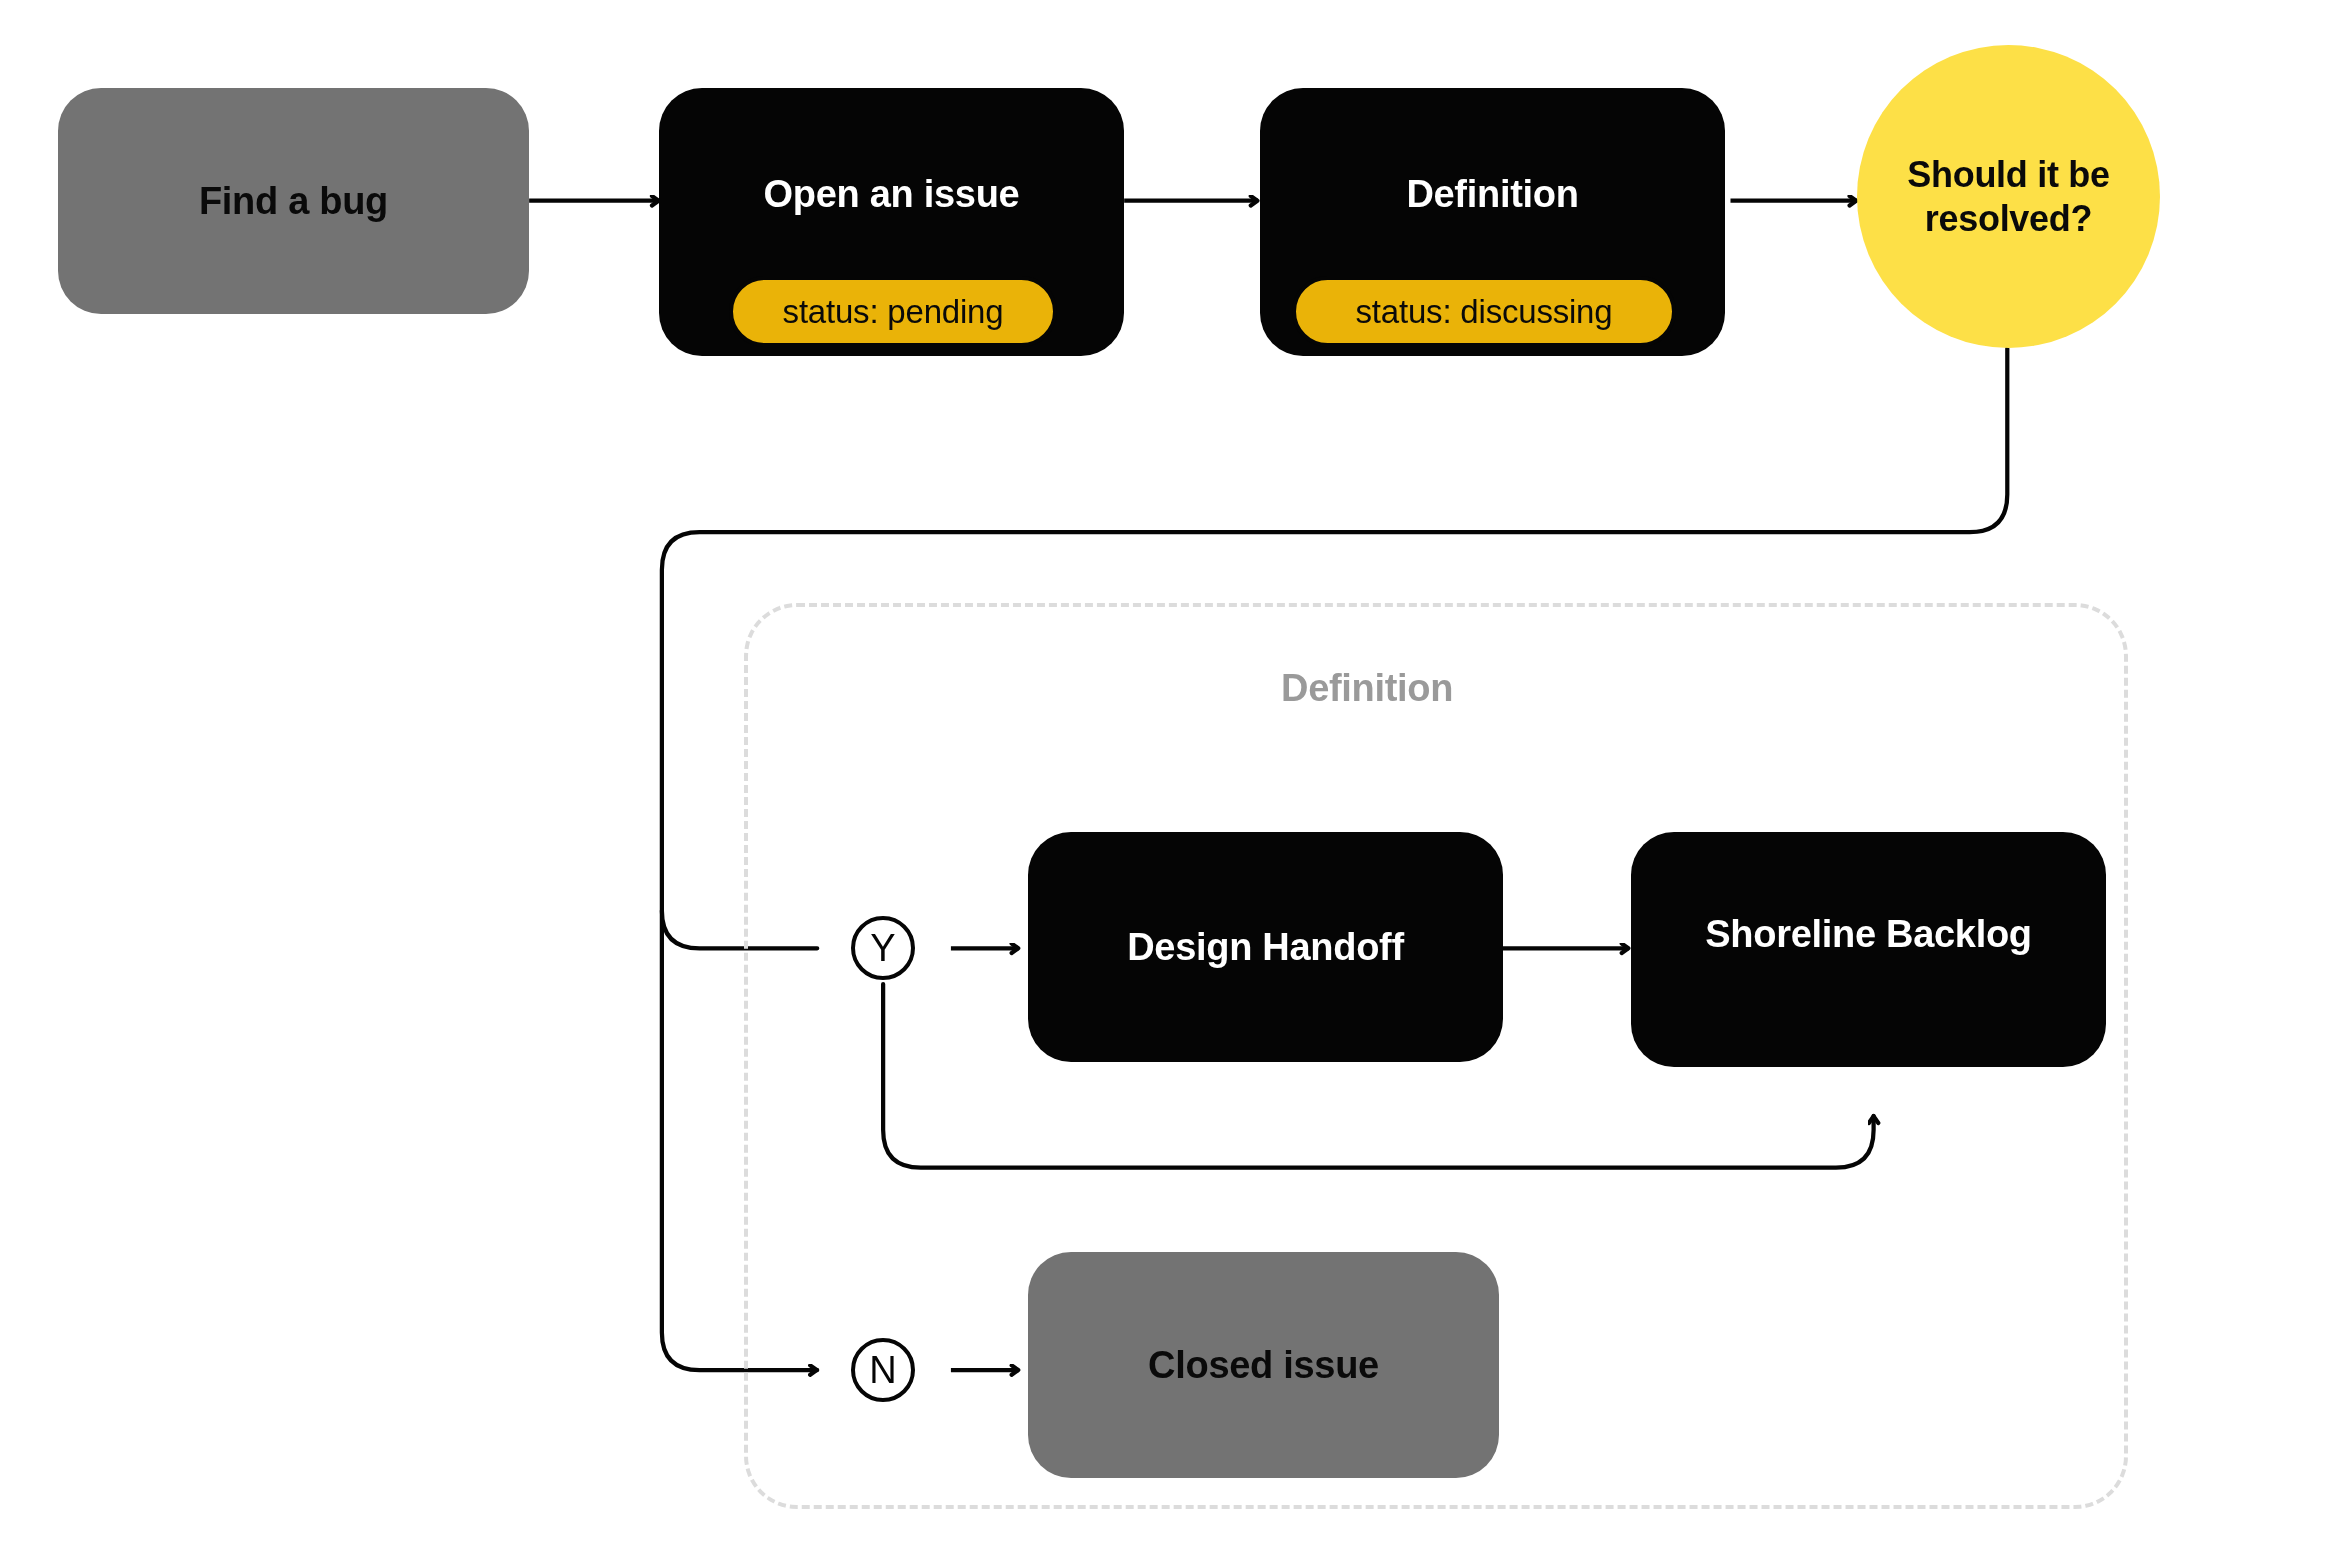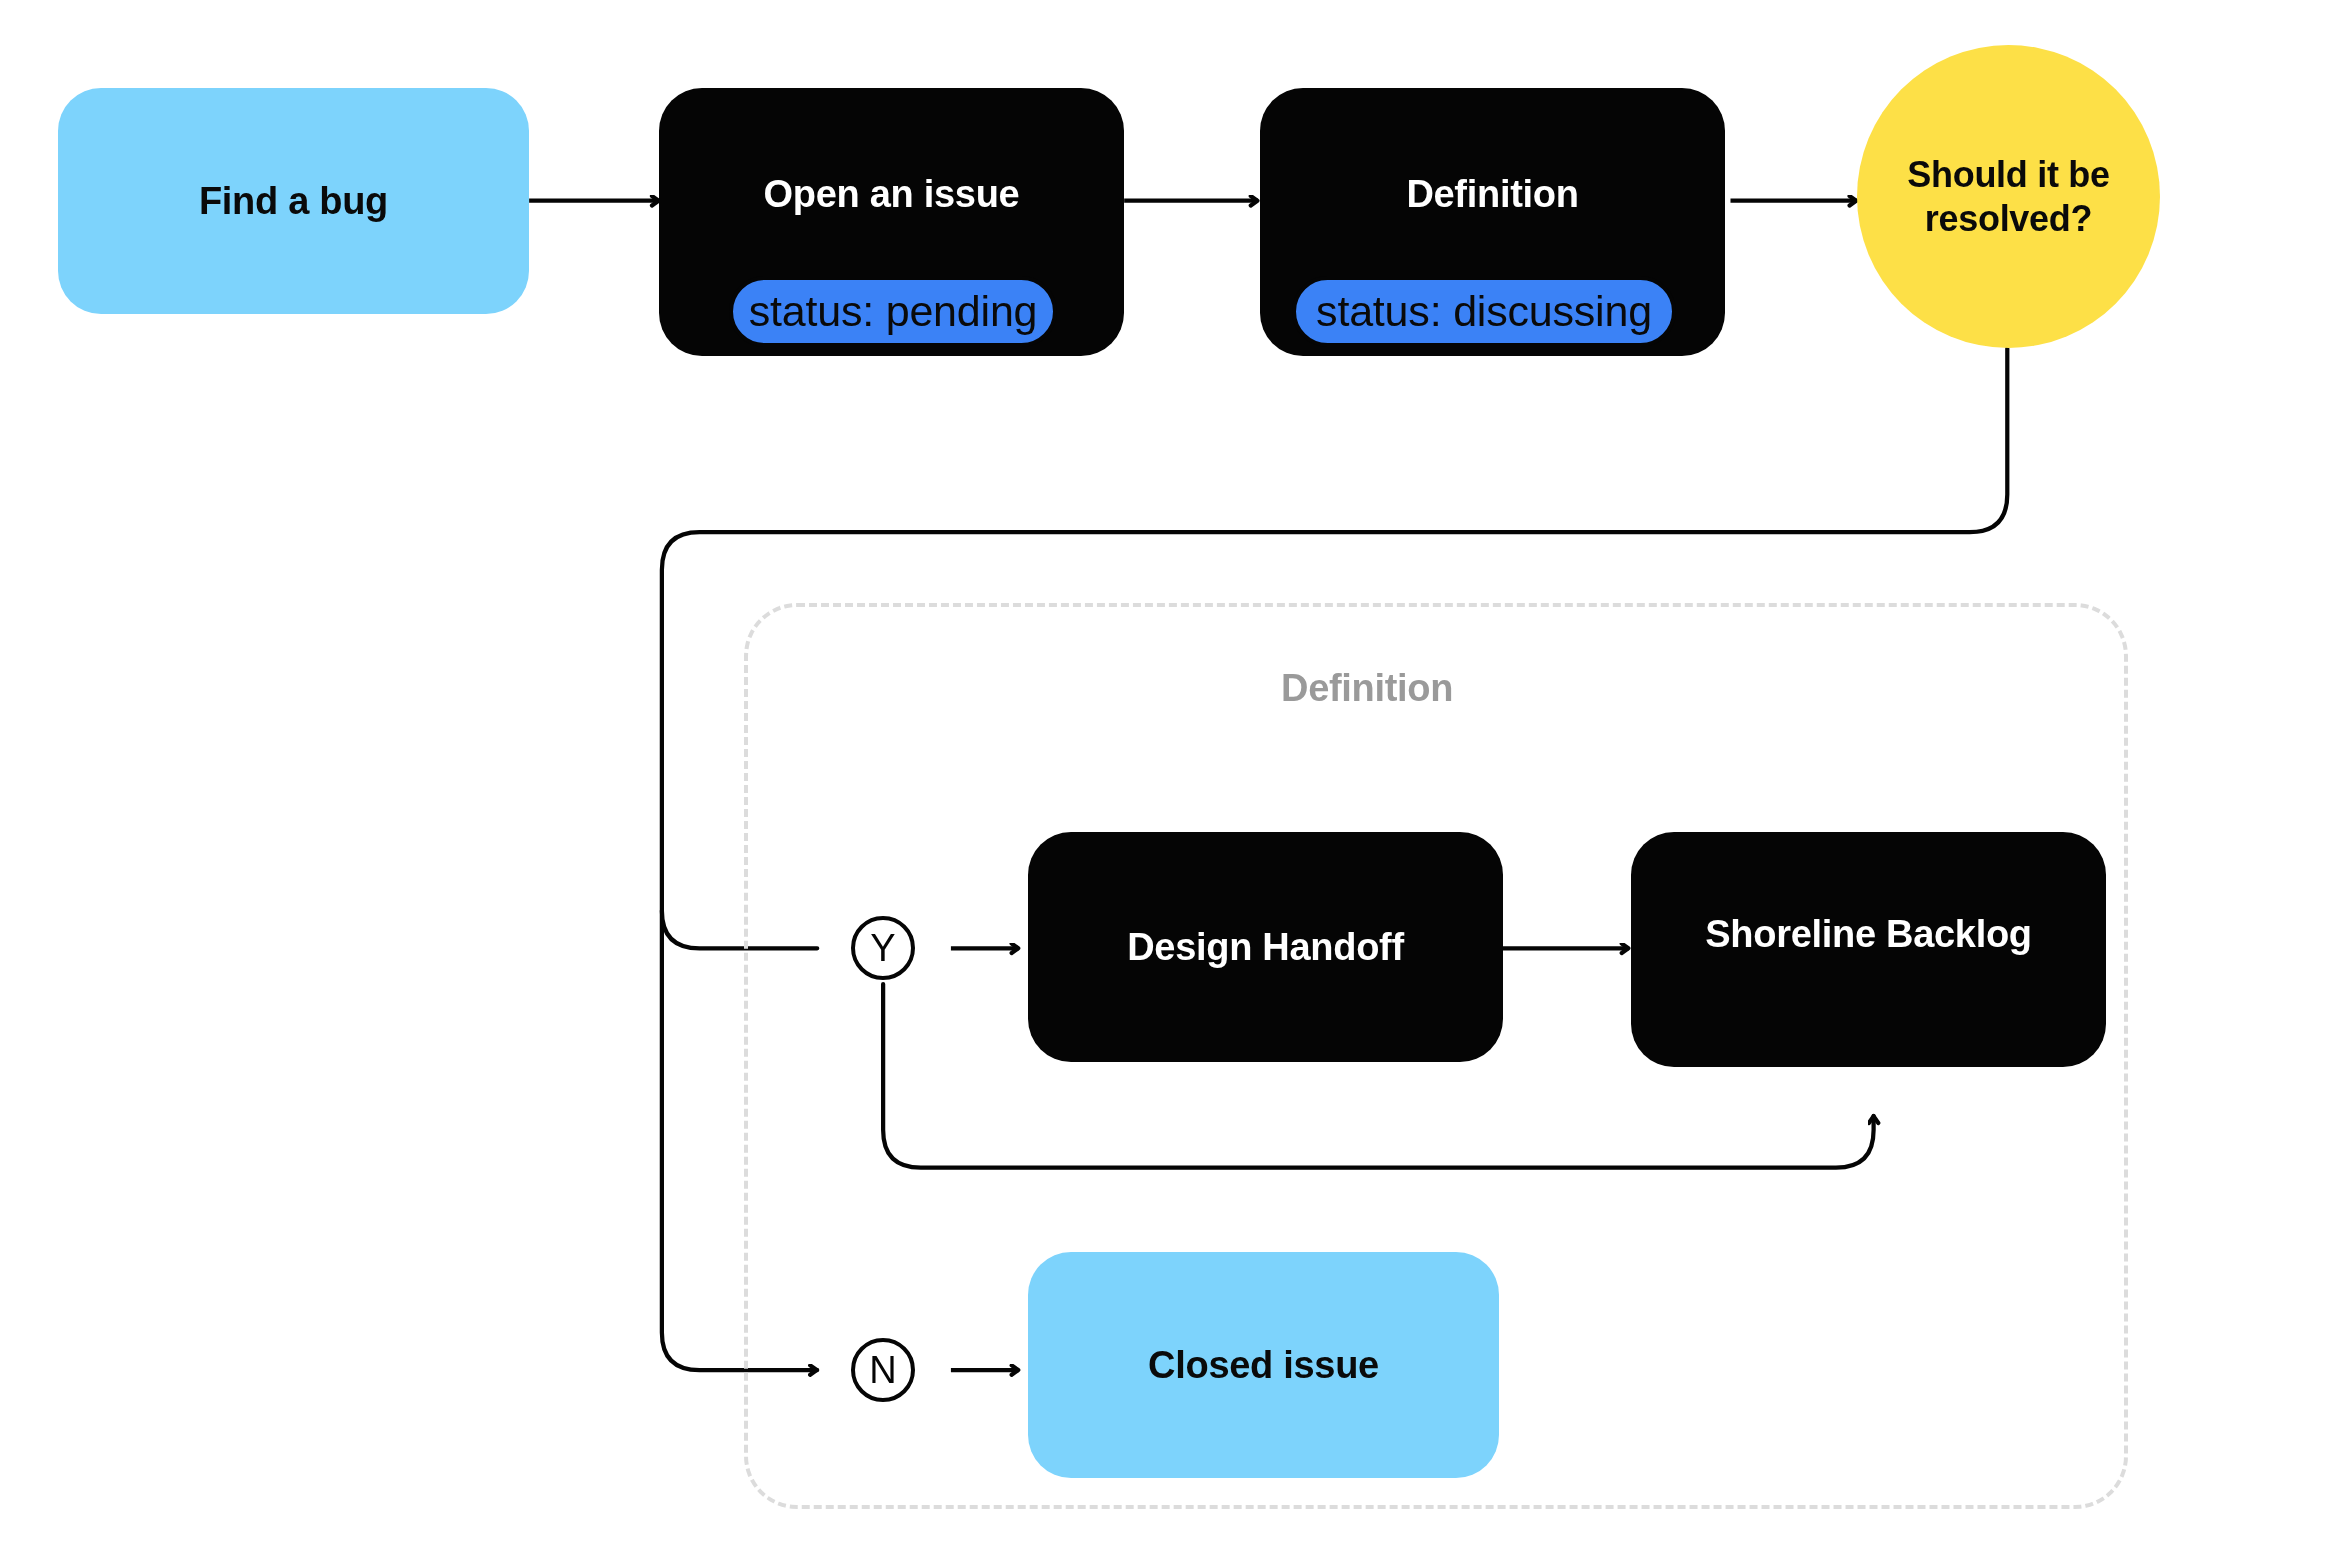--- a/index.html
+++ b/index.html
@@ -35,21 +35,21 @@
     align-items: center;
     justify-content: center;
     text-align: center;
   }
   .node-dark {
     background: #050505;
     color: #ffffff;
     border-radius: 43px;
   }
   .node-light {
-    background: #7dd3fc;
+    background: #737373;
     color: #0a0a0a;
     border-radius: 43px;
   }
   .node-circle {
     background: #fde047;
     color: #0a0a0a;
     border-radius: 50%;
   }
   .node-label {
     font-size: 38px;
@@ -60,25 +60,25 @@
   }
   .node-dark .node-label { font-weight: 700; }
 
   
   .badge {
     position: absolute;
     box-sizing: border-box;
     display: flex;
     align-items: center;
     justify-content: center;
-    background: #3b82f6;
+    background: #eab308;
     border: 4.7px solid #050505;
     border-radius: 941px;
     color: #0a0a0a;
-    font-size: 43px;
+    font-size: 33px;
     font-weight: 400;
     letter-spacing: -0.2px;
     white-space: nowrap;
     z-index: 6;
   }
 
   
   .decision {
     position: absolute;
     box-sizing: border-box;

